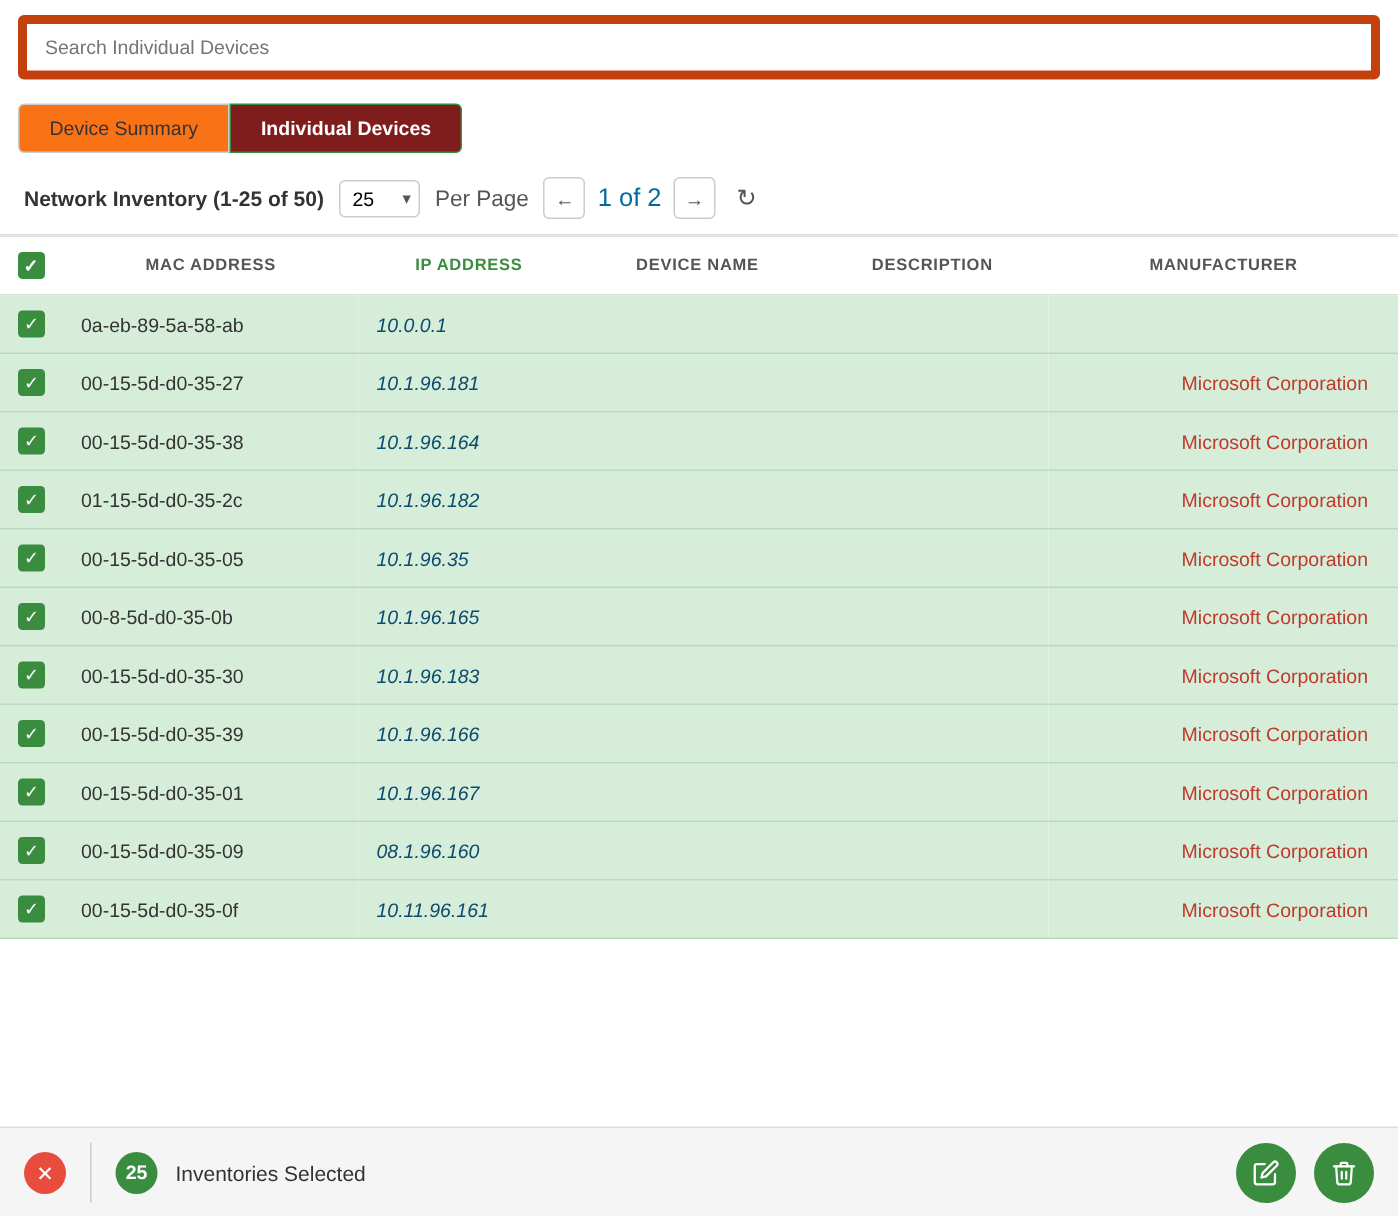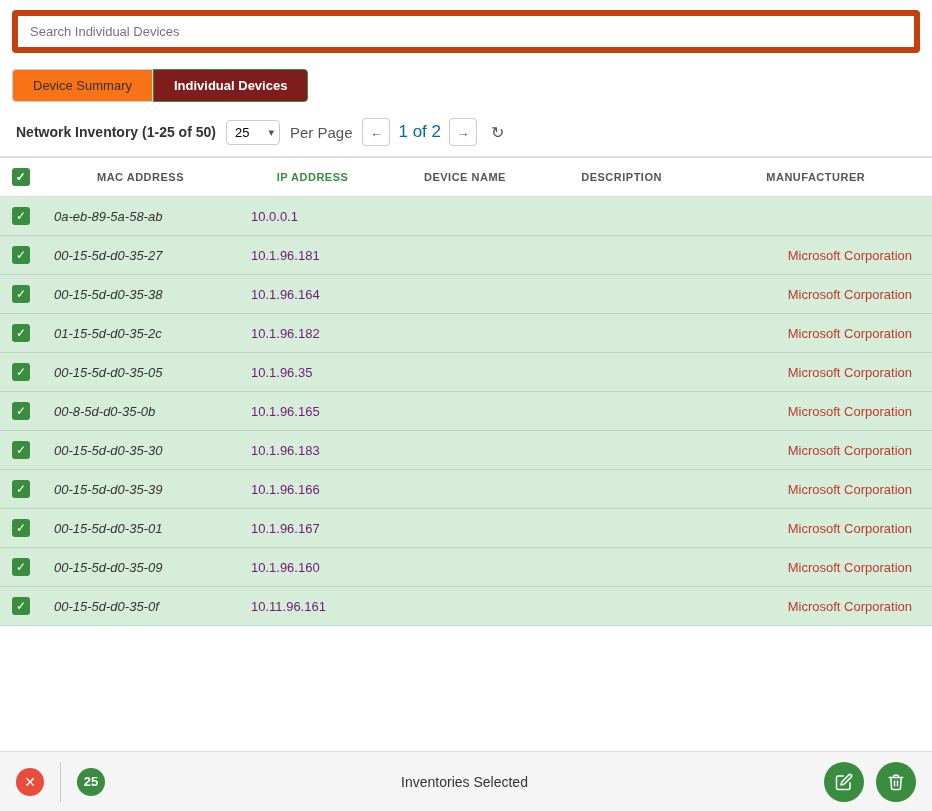--- a/index.html
+++ b/index.html
@@ -142,22 +142,22 @@
     }
     thead th.ip-col { color: #3a8c3f; }
     tbody tr {
       background: #d6edda;
       border-bottom: 1px solid #b8dbbe;
     }
     tbody td {
       padding: 10px 12px;
       font-size: 13px;
     }
-    tbody td.mac-col { color: #333; font-style: italic; }
-    tbody td.ip-col { color: #701a75; }
+    tbody td.mac-col { color: #333; }
+    tbody td.ip-col { color: #0c4a6e; font-style: italic; }
     tbody td.manufacturer-col { color: #c0392b; text-align: right; padding-right: 20px; }
 
     .check-cell {
       width: 40px;
       text-align: center;
     }
     .checkbox-green {
       width: 18px;
       height: 18px;
       background: #3a8c3f;
@@ -219,21 +219,20 @@
       display: flex;
       align-items: center;
       justify-content: center;
       font-size: 13px;
       font-weight: bold;
     }
     .selected-label {
       font-size: 14px;
       color: #333;
       flex: 1;
-      text-align: center;
     }
     .action-btn {
       width: 40px;
       height: 40px;
       border-radius: 50%;
       background: #3a8c3f;
       border: none;
       display: flex;
       align-items: center;
       justify-content: center;
@@ -369,21 +368,21 @@
           <td class="check-cell"><span class="checkbox-green">✓</span></td>
           <td class="mac-col">00-15-5d-d0-35-01</td>
           <td class="ip-col">10.1.96.167</td>
           <td></td>
           <td></td>
           <td class="manufacturer-col">Microsoft Corporation</td>
         </tr>
         <tr>
           <td class="check-cell"><span class="checkbox-green">✓</span></td>
           <td class="mac-col">00-15-5d-d0-35-09</td>
-          <td class="ip-col">10.1.96.160</td>
+          <td class="ip-col">08.1.96.160</td>
           <td></td>
           <td></td>
           <td class="manufacturer-col">Microsoft Corporation</td>
         </tr>
         <tr>
           <td class="check-cell"><span class="checkbox-green">✓</span></td>
           <td class="mac-col">00-15-5d-d0-35-0f</td>
           <td class="ip-col">10.11.96.161</td>
           <td></td>
           <td></td>

